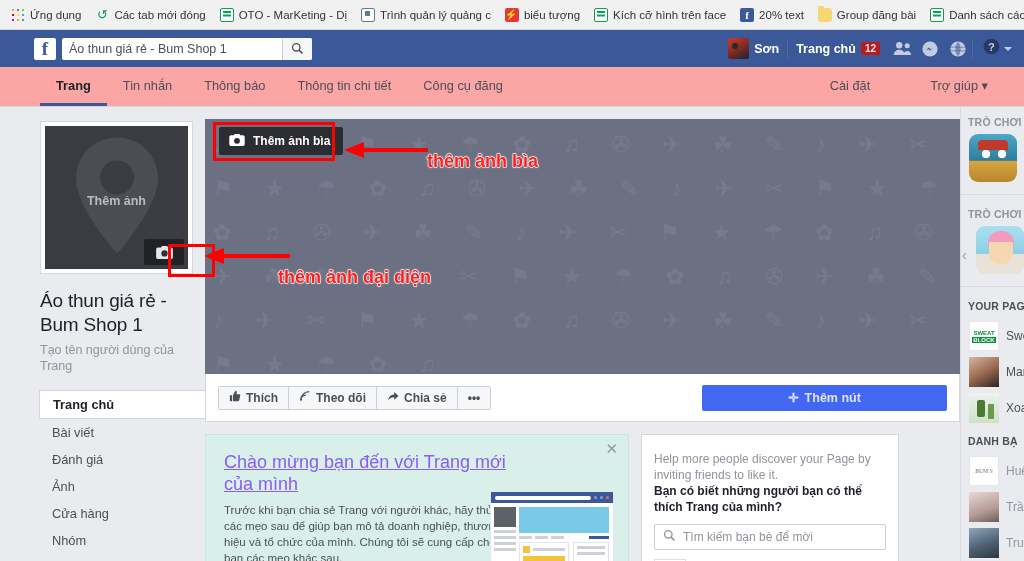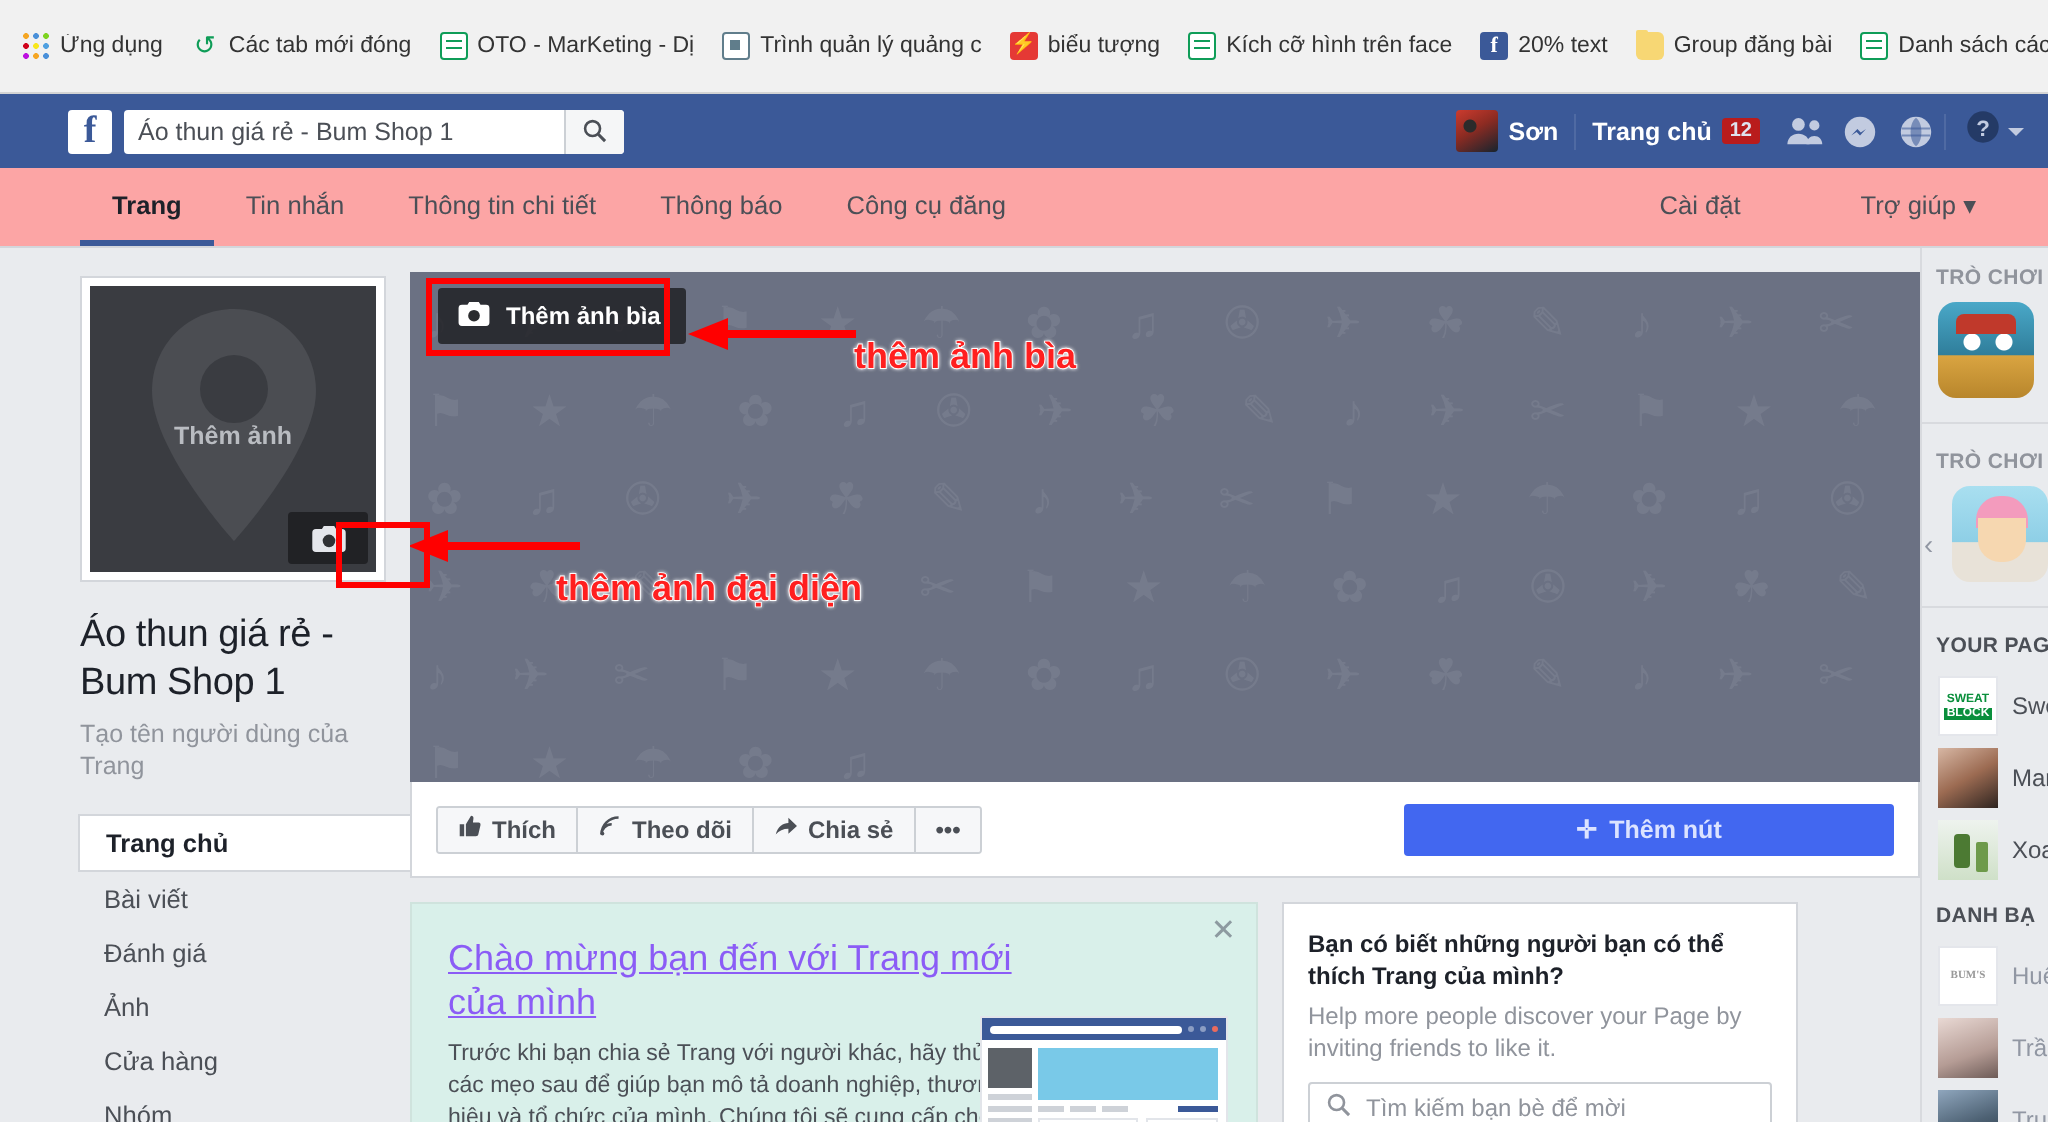--- a/index.html
+++ b/index.html
@@ -6,21 +6,21 @@
   html, body {
     width: 1024px; height: 561px;
     overflow: hidden;
     font-family: "Liberation Sans", sans-serif;
     background: #e9ebee;
     color: #1d2129;
   }
 
   
   #bookmarks-bar {
-    height: 47px;
+    height: 30px;
     background: #f1f1f1;
     border-bottom: 1px solid #d4d4d4;
     display: flex;
     align-items: center;
     padding: 0 4px;
     overflow: hidden;
     white-space: nowrap;
     position: relative;
   }
   .bm {
@@ -527,22 +527,22 @@
           </svg>
       </span>
       <span class="caret-down"></span>
     </div>
   </div>
 </div>
 
 <div id="page-tabbar">
   <div class="ptab active">Trang</div>
   <div class="ptab">Tin nhắn</div>
+  <div class="ptab">Thông báo</div>
   <div class="ptab">Thông tin chi tiết</div>
-  <div class="ptab">Thông báo</div>
   <div class="ptab">Công cụ đăng</div>
   <div id="ptab-right">
     <div class="ptab">Cài đặt</div>
     <div class="ptab">Trợ giúp ▾</div>
   </div>
 </div>
 
 <div id="content">
 
   <div id="left-col">
@@ -682,22 +682,22 @@
                   <div class="illus-line"></div>
                   <div class="illus-line"></div>
                 </div>
               </div>
             </div>
           </div>
         </div>
       </div>
 
       <div id="invite-card">
+        <div id="invite-sub">Help more people discover your Page by inviting friends to like it.</div>
         <div id="invite-title">Bạn có biết những người bạn có thể thích Trang của mình?</div>
-        <div id="invite-sub">Help more people discover your Page by inviting friends to like it.</div>
         <div id="invite-search">
           <span>
             <svg width="13" height="13" viewBox="0 0 16 16">
                 <circle cx="6.5" cy="6.5" r="4.6" fill="none" stroke="#90949c" stroke-width="1.6"></circle>
                 <line x1="10" y1="10" x2="14.2" y2="14.2" stroke="#90949c" stroke-width="1.9"></line>
               </svg>
           </span>
           <span>Tìm kiếm bạn bè để mời</span>
         </div>
         <div id="invite-row">

